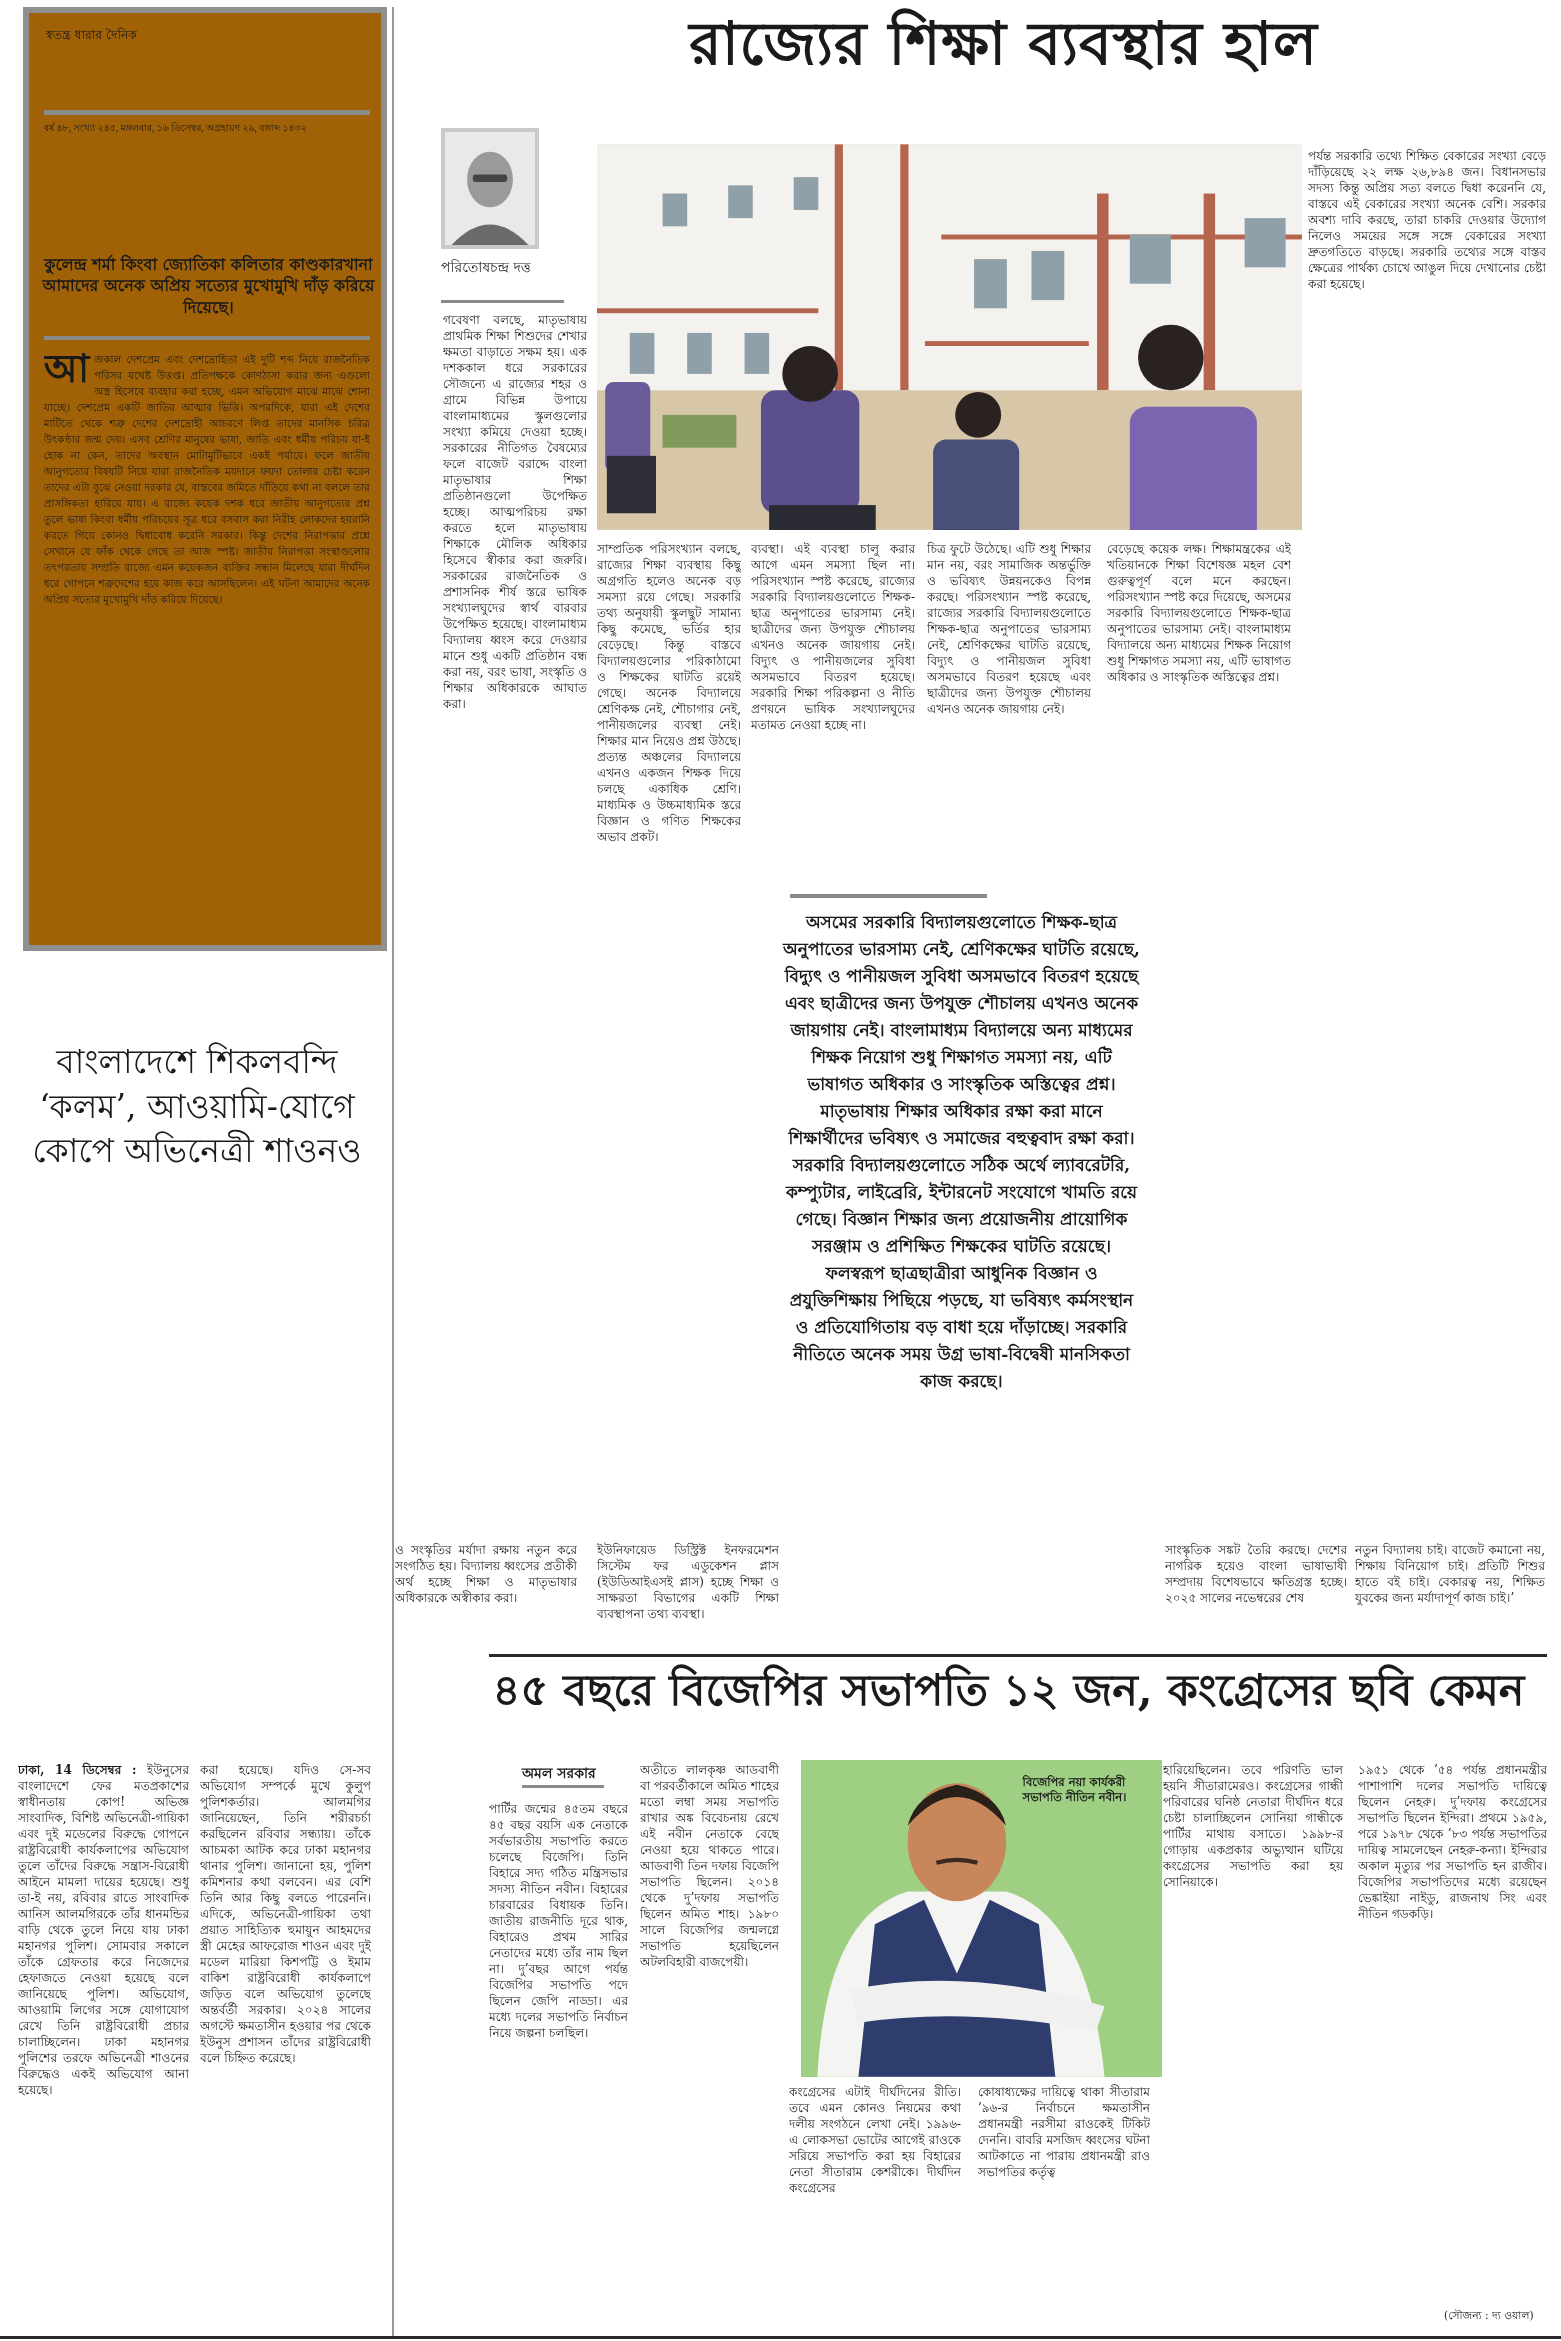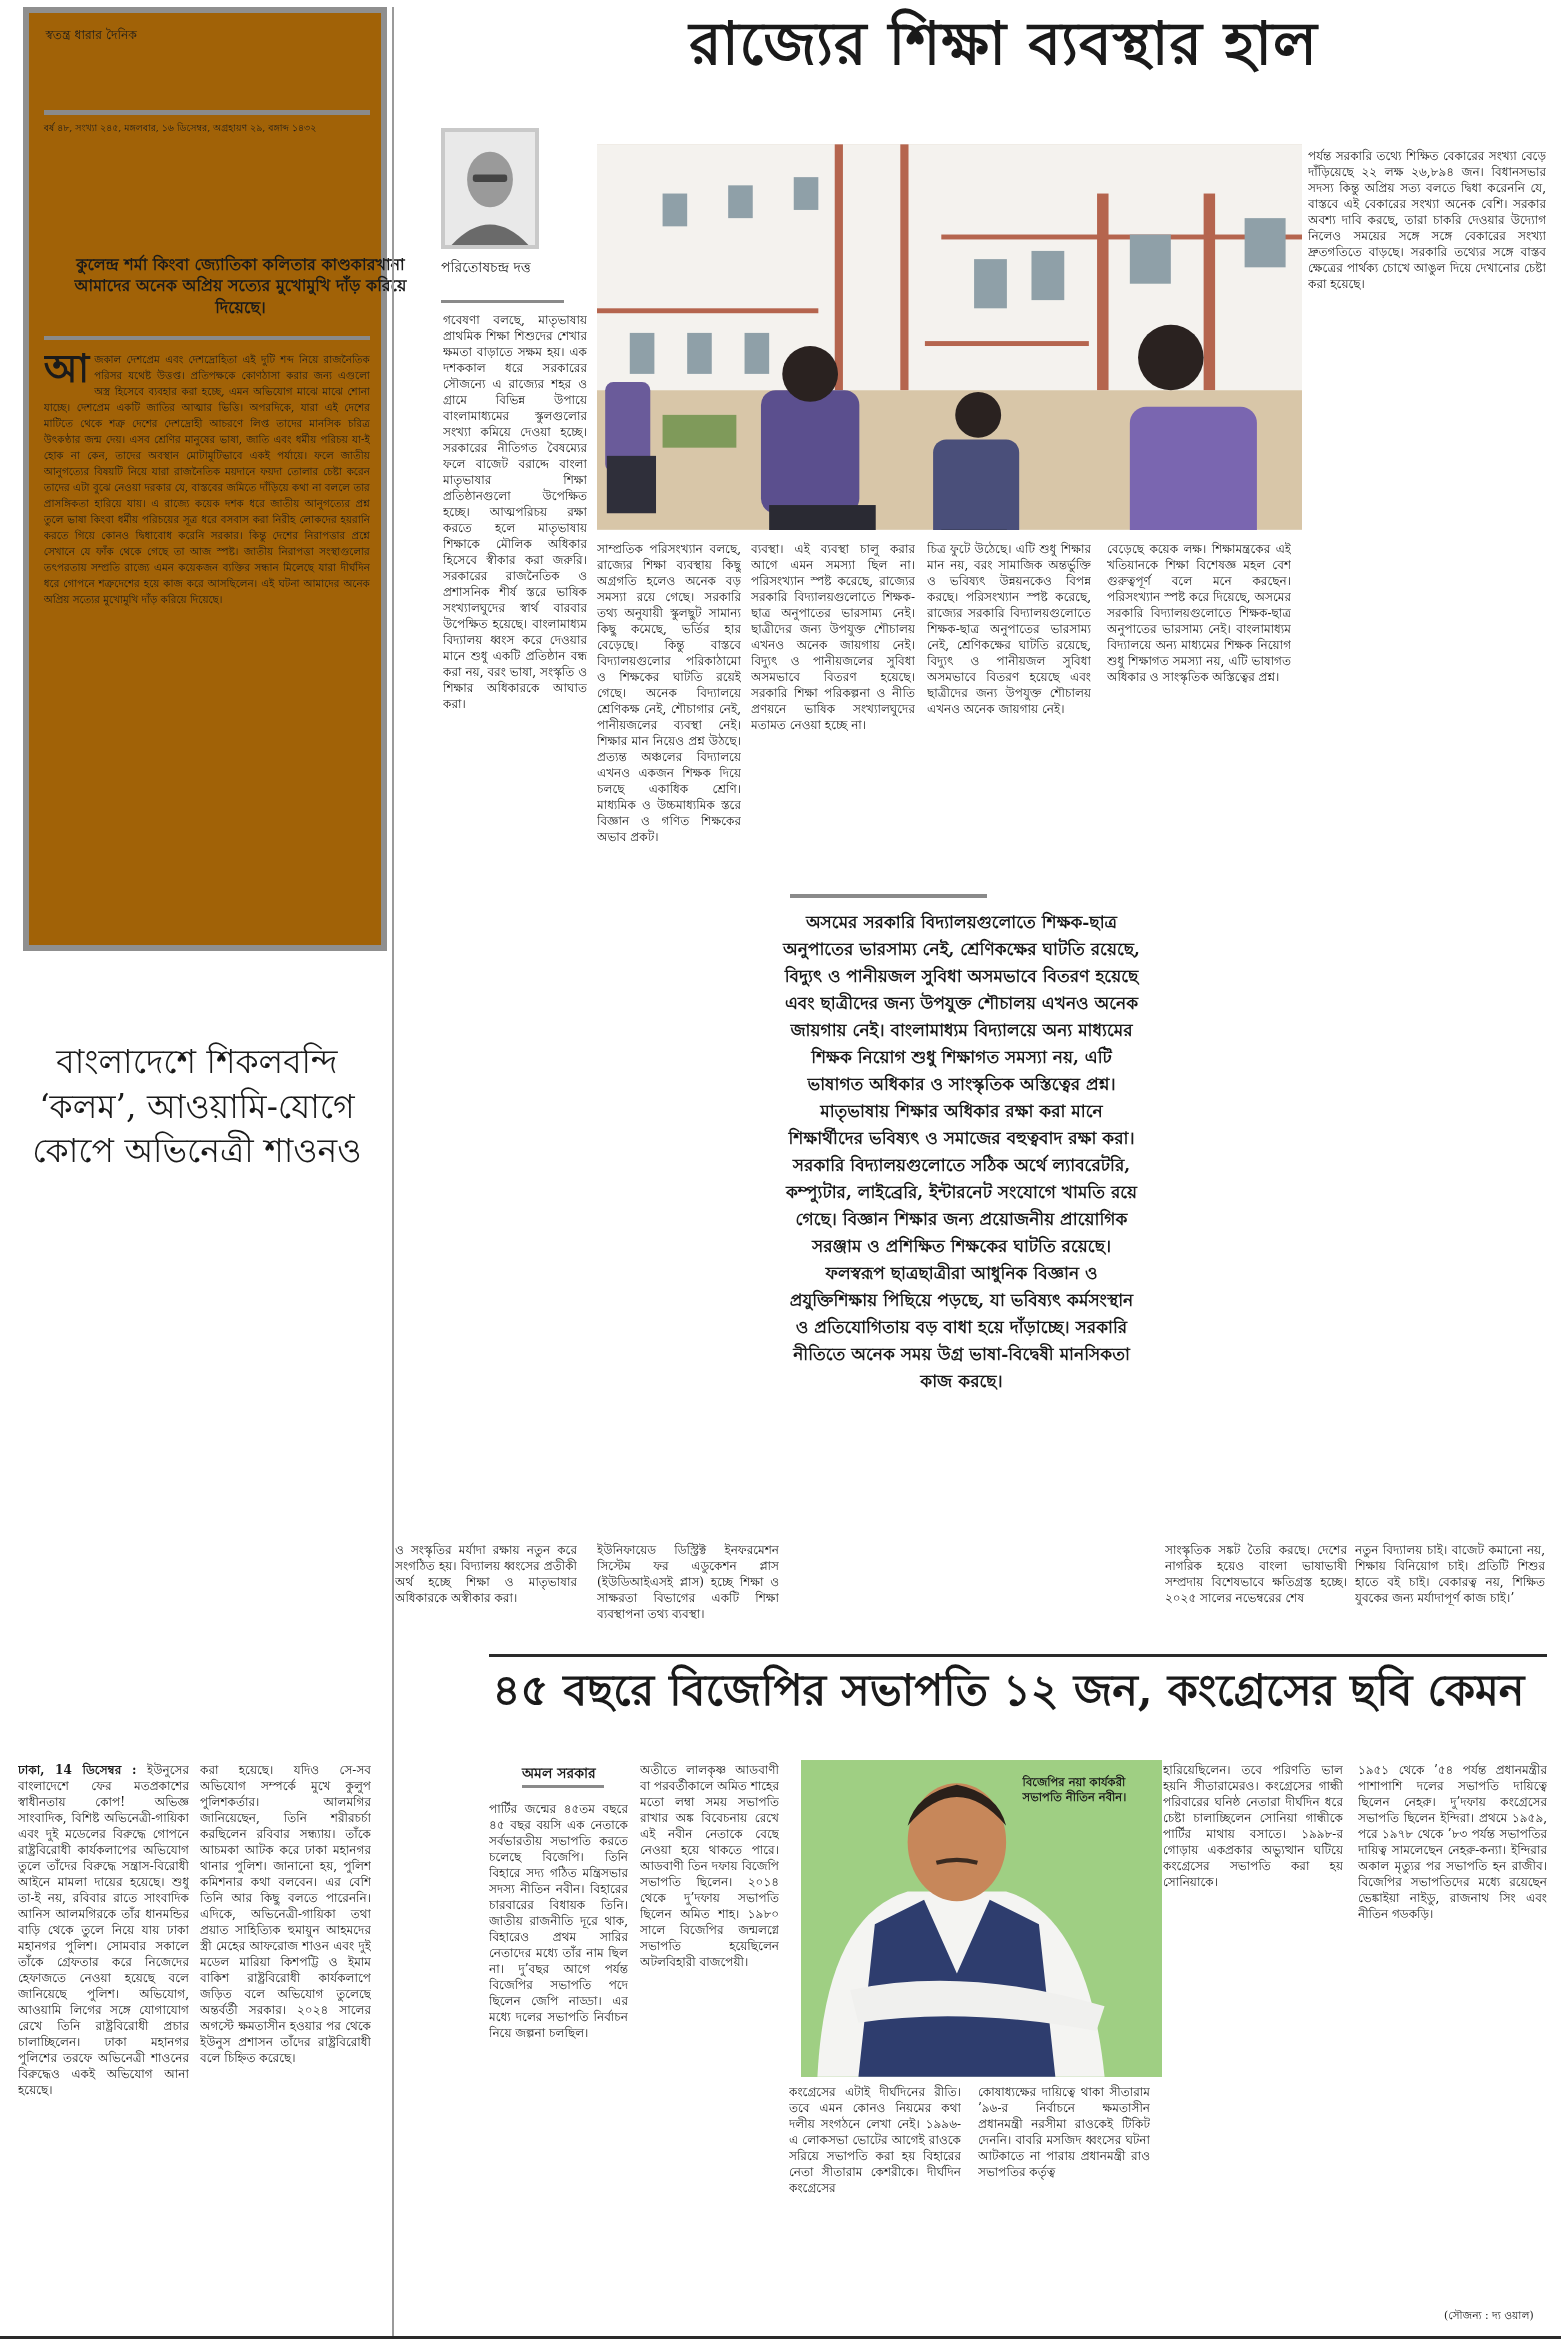--- a/index.html
+++ b/index.html
@@ -6,23 +6,23 @@
   html, body { width: 1561px; height: 2342px; background: #ffffff; overflow: hidden; }
   body { position: relative; font-family: "DejaVu Serif", serif; color: #1a1a1a; }
 
   .abs { position: absolute; }
 
   
   .left-box { left: 23px; top: 6.6px; width: 364px; height: 944px; border: 6.6px solid #8f8f8f; background: #a16207; }
   .kicker { position: absolute; left: 16.4px; top: 13px; font-size: 12.3px; }
   .masthead { position: absolute; left: 14.8px; top: 31px; width: 328px; font-size: 46px; font-weight: 900; letter-spacing: -0.8px; line-height: 1.05; }
   .mast-rule { position: absolute; left: 14.8px; top: 97px; width: 326px; height: 5.7px; background: #8a8a8a; }
-  .dateline { position: absolute; left: 14.8px; top: 108px; width: 328px; font-size: 9.4px; white-space: nowrap; }
+  .dateline { position: absolute; left: 14.8px; top: 108px; width: 328px; font-size: 9.4px; white-space: nowrap; font-family: Liberation Serif, serif; }
   .ed-head { position: absolute; left: 8.2px; top: 138px; width: 345px; text-align: center; font-size: 31px; line-height: 1.25; }
-  .ed-sub { position: absolute; left: 11.5px; top: 241px; width: 336px; text-align: center; font-size: 16px; line-height: 1.35; font-weight: 600; margin-left: 32px; }
+  .ed-sub { position: absolute; left: 11.5px; top: 241px; width: 336px; text-align: center; font-size: 16px; line-height: 1.35; font-weight: 600; }
   .ed-rule { position: absolute; left: 14.8px; top: 323px; width: 326px; height: 4.9px; background: #8a8a8a; }
   .ed-body { position: absolute; left: 14.8px; top: 338px; width: 326px; height: 664px; overflow: hidden; font-size: 10.3px; line-height: 16px; text-align: justify; }
   .dropcap { float: left; font-size: 39px; line-height: 33px; font-weight: 900; margin-right: 4.9px; margin-top: 1.6px; }
 
   
   .bd-head { left: 16.4px; top: 1040px; width: 361px; text-align: center; font-size: 33px; line-height: 1.35; }
   .col { font-size: 12px; line-height: 16px; text-align: justify; overflow: hidden; }
   .lead { font-weight: 700; }
 
   

